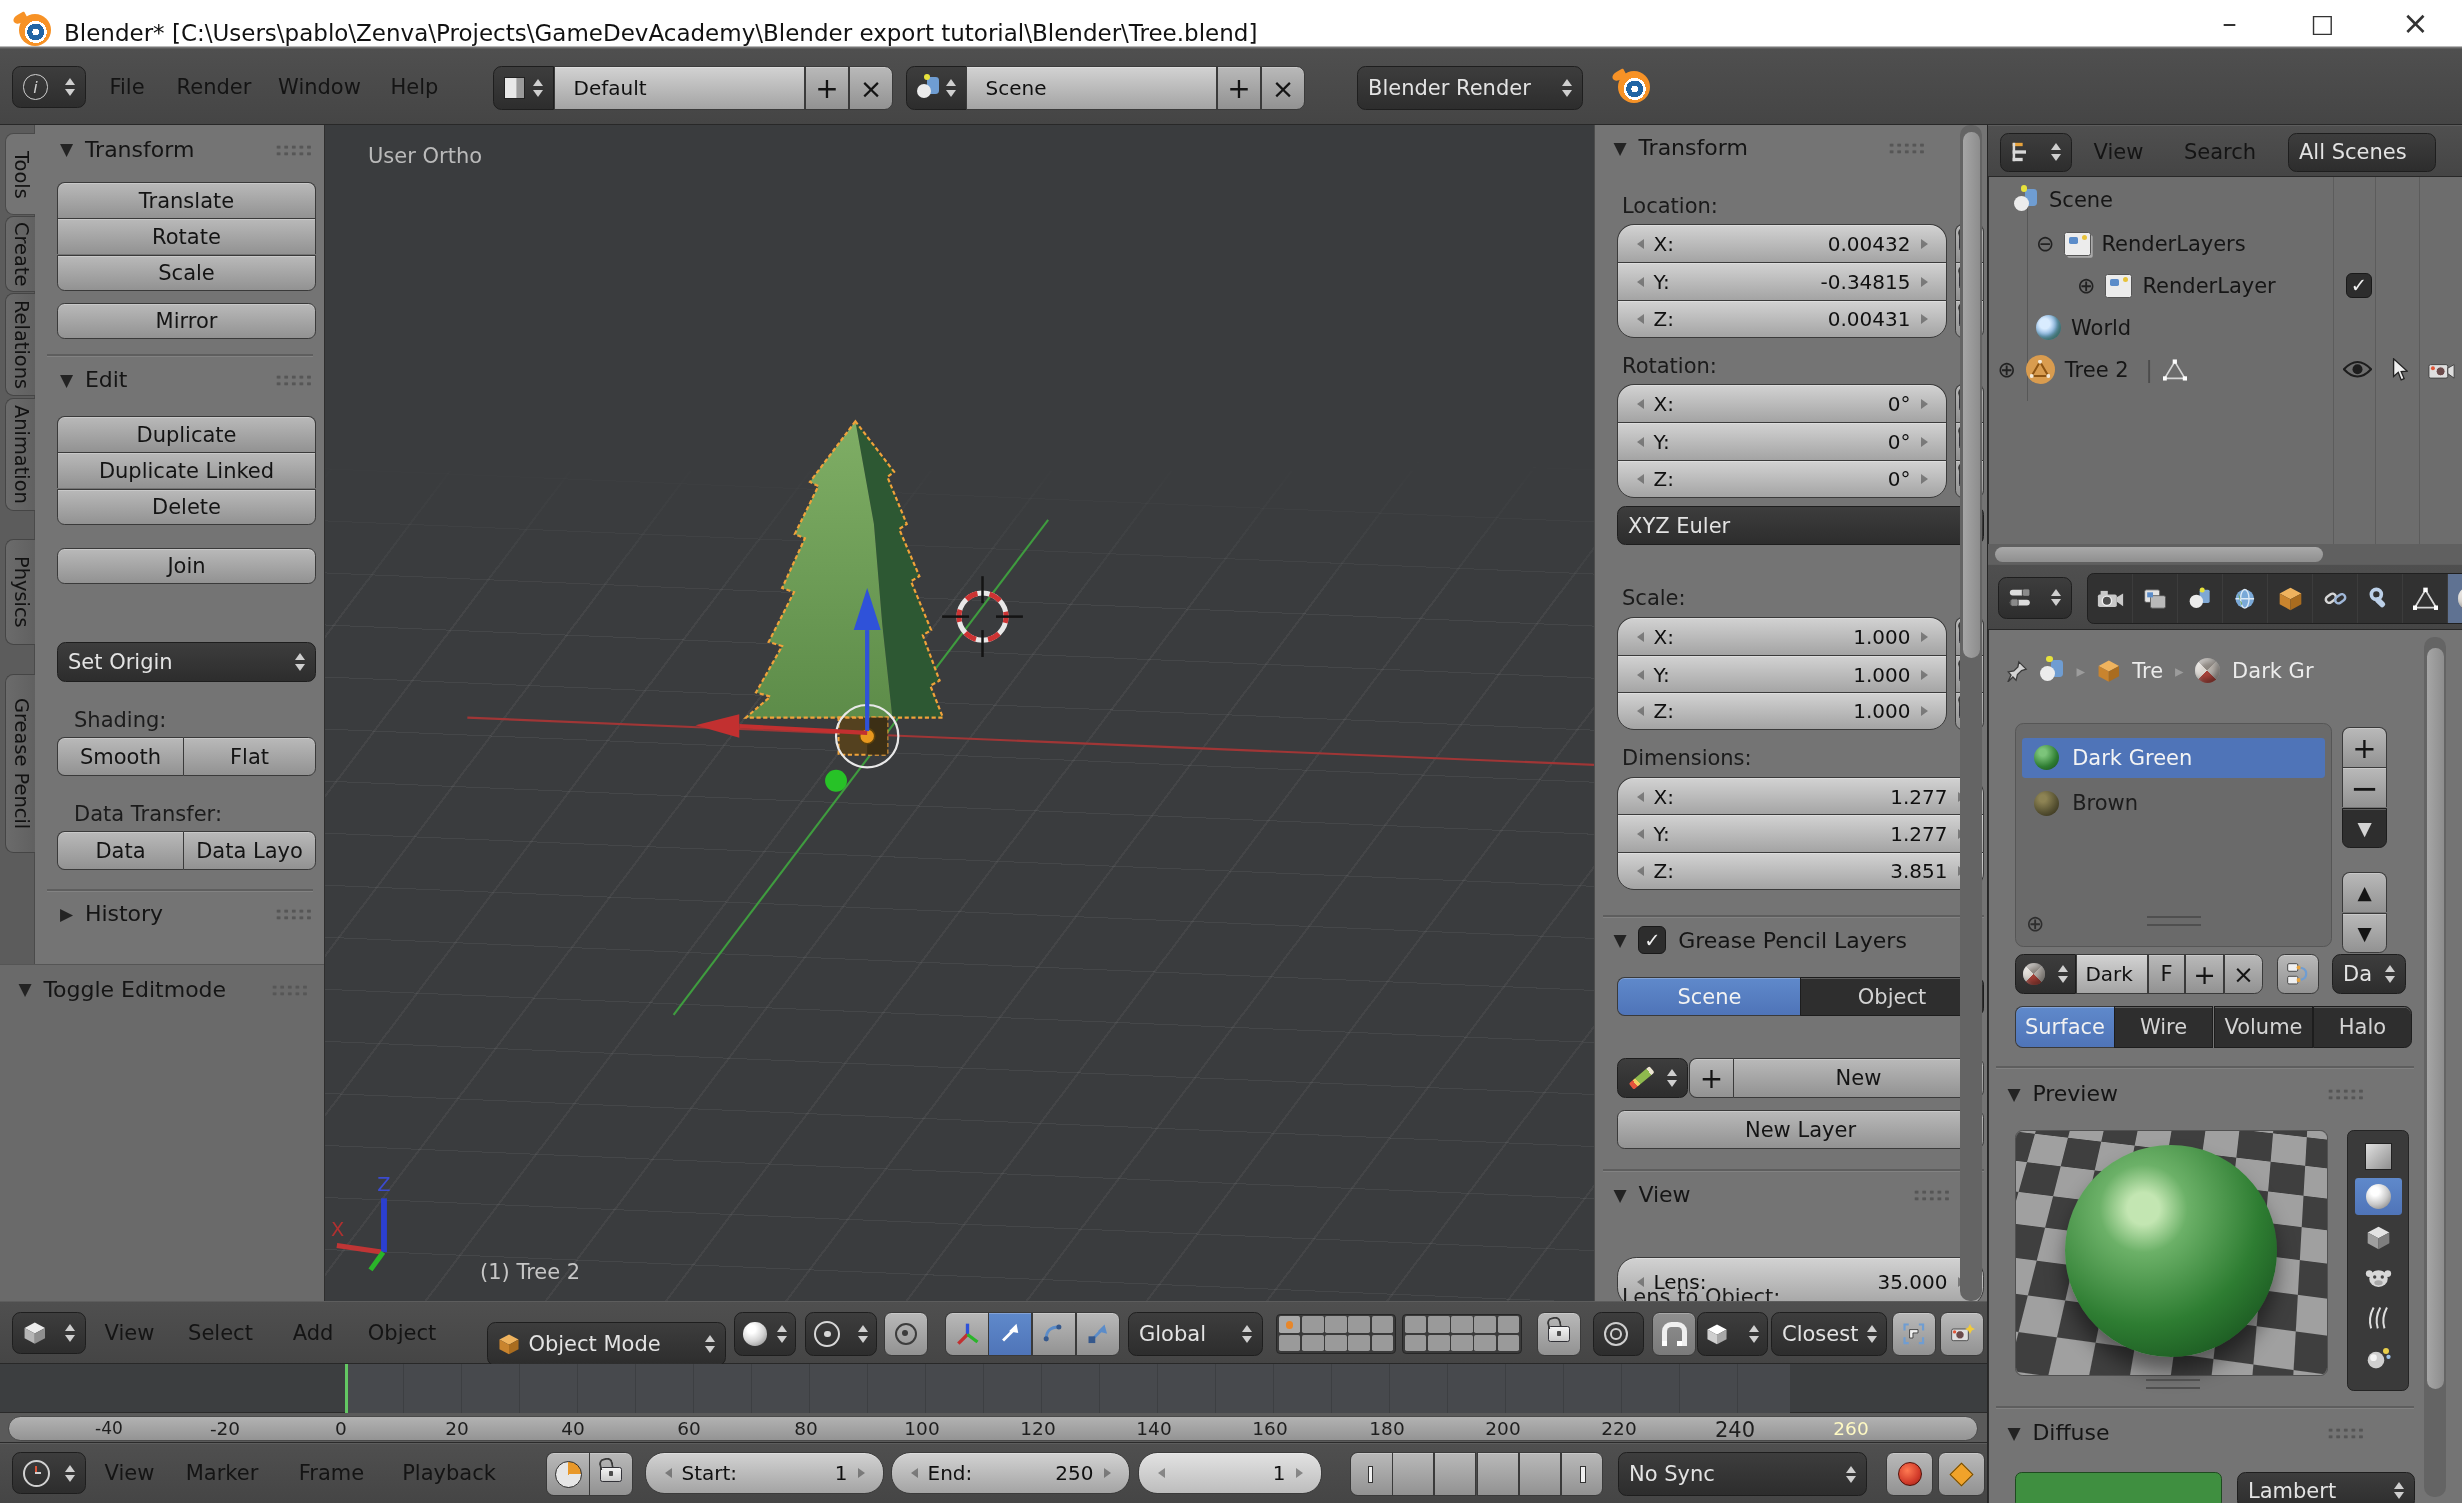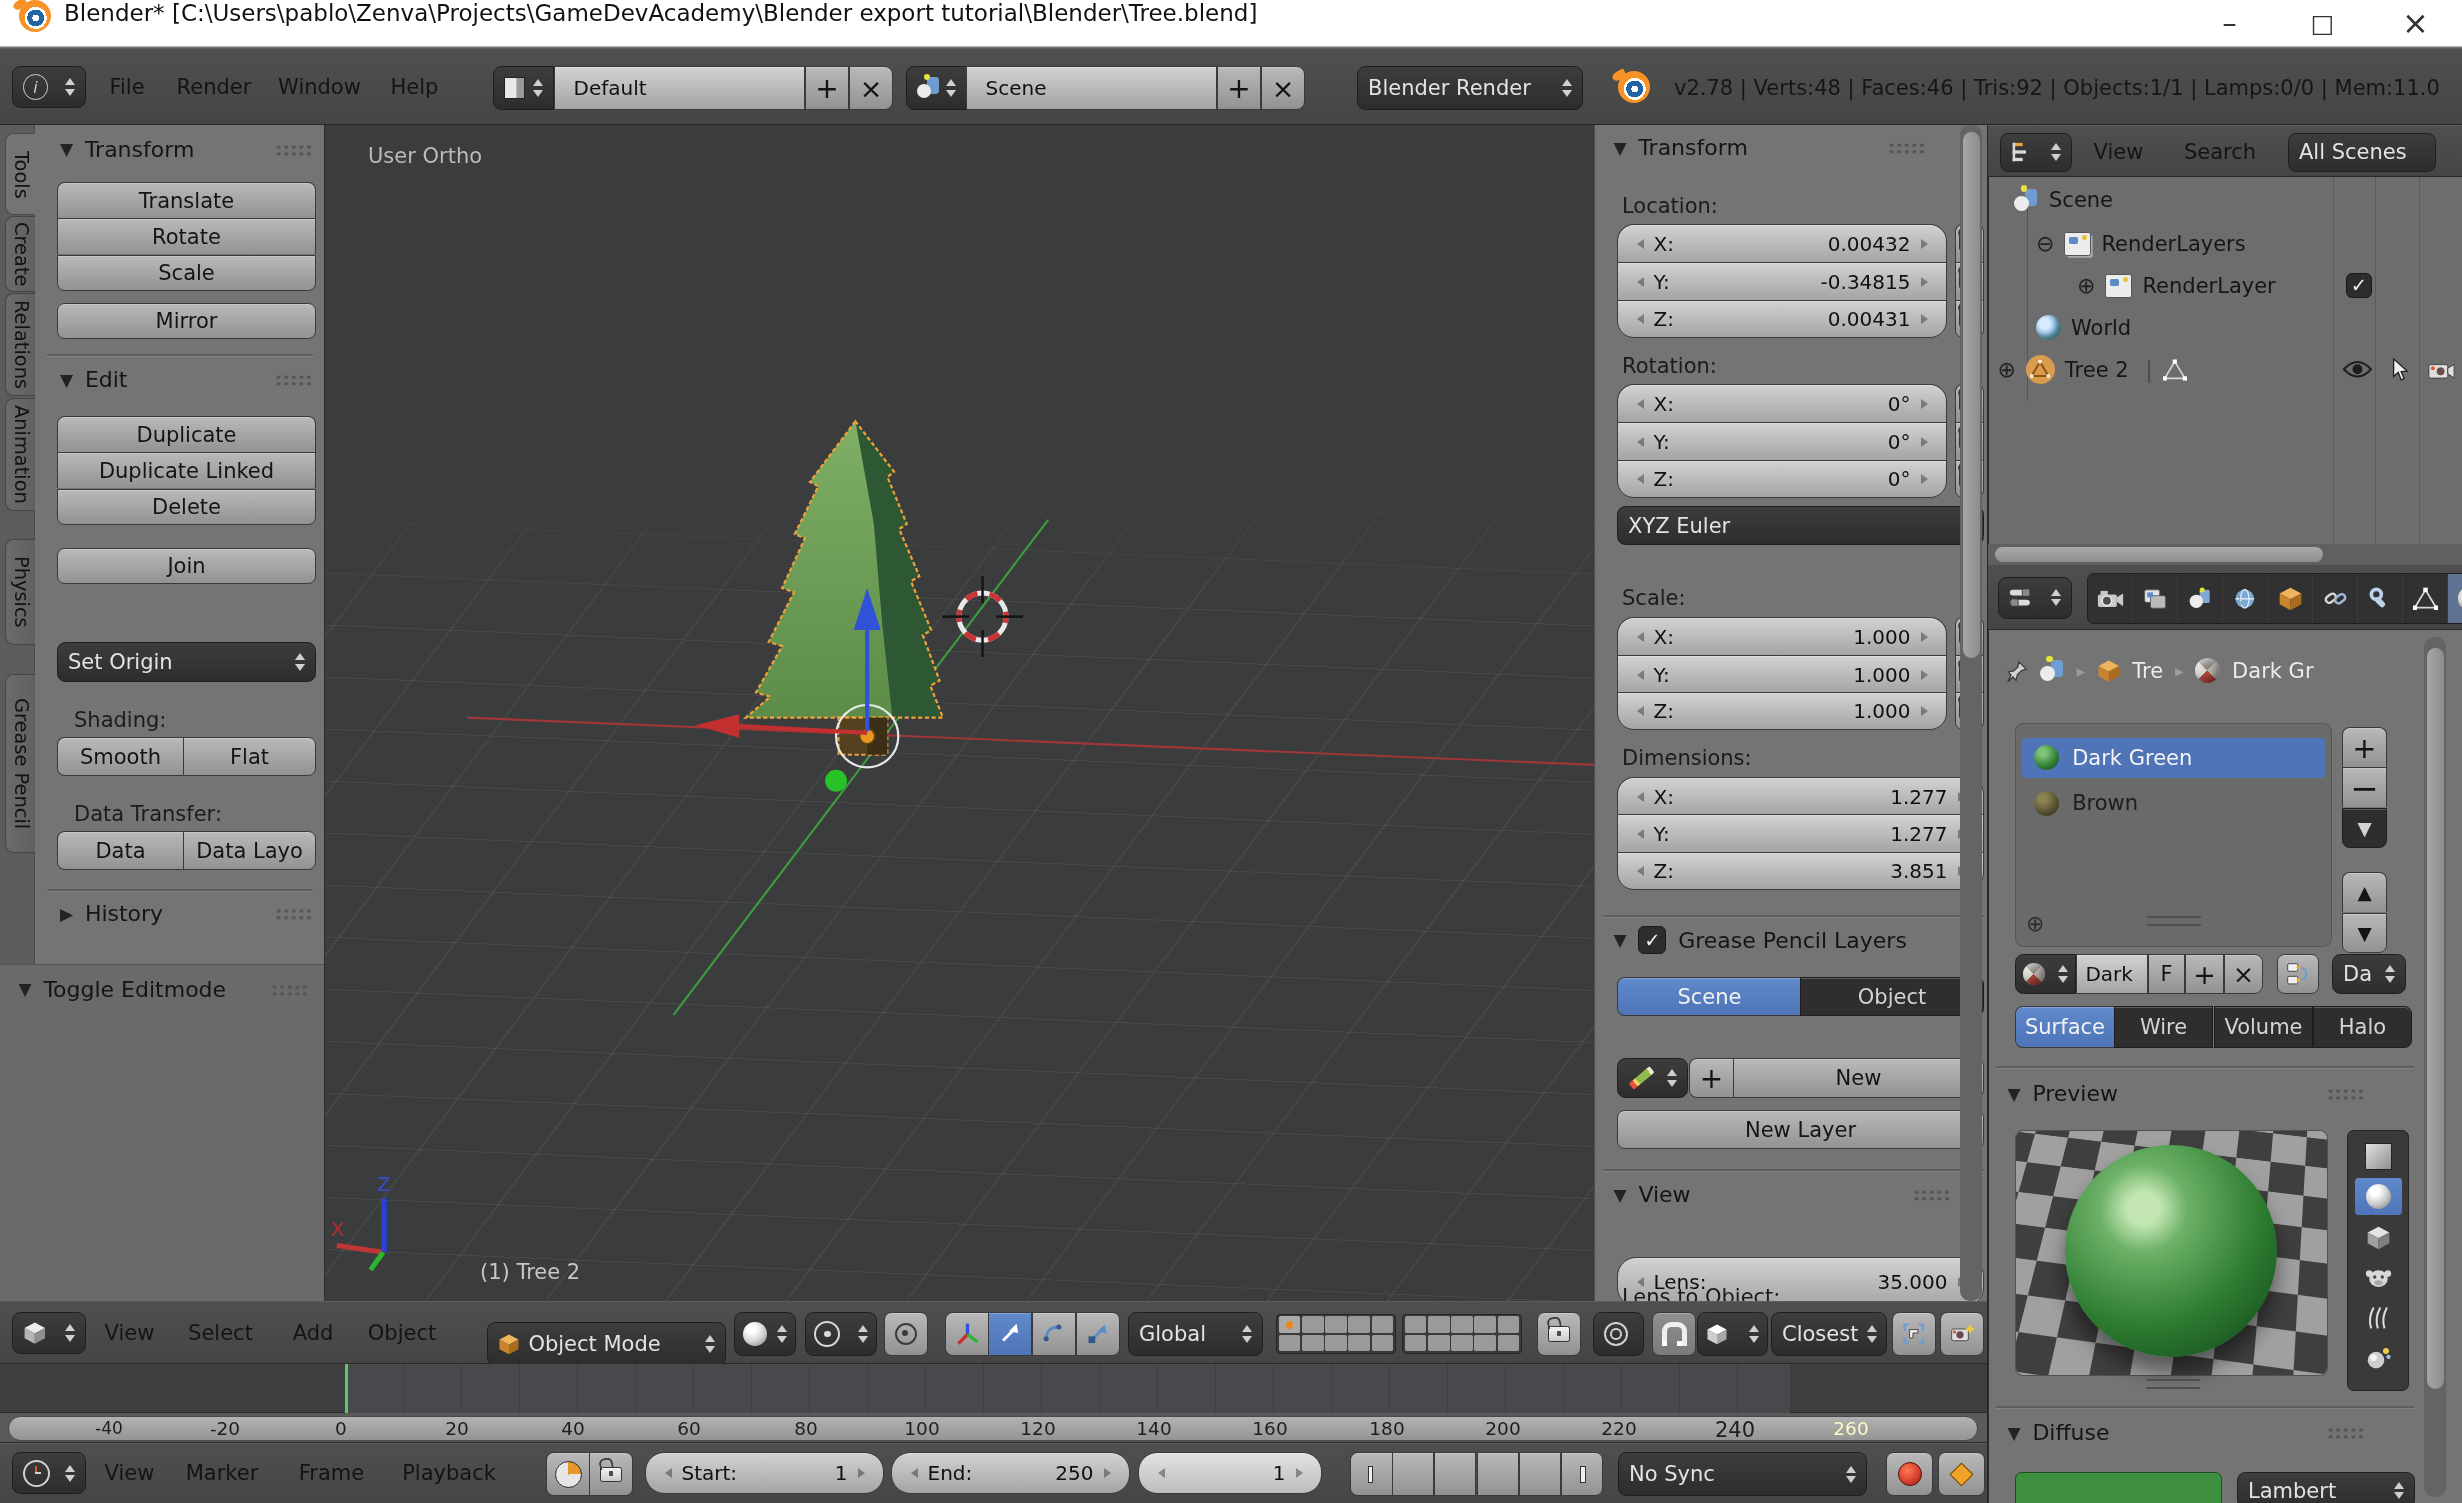--- a/index.html
+++ b/index.html
@@ -75,21 +75,21 @@
          background:radial-gradient(circle at 37% 30%,#c3e6b2 0 8%,#6cb168 22%,#2e7d32 58%,#1c5a22 82%,#143f18 100%);
          box-shadow:0 15px 20px rgba(0,0,0,.45)}
   .tabicon{width:44px;height:49px;display:flex;align-items:center;justify-content:center;border-right:0.8px solid #3c3c3c;flex:none}
   svg text{font-family:"DejaVu Sans","Liberation Sans",sans-serif}
 </style>
 </head>
 <body>
 
 <div id="root">
 
-  <div class="abs" style="left:0;top:0;width:2462px;height:47px;background:#ffffff;border-bottom:0.8px solid #b9b9b9;display:flex;align-items:flex-start">
+  <div class="abs" style="left:0;top:0;width:2462px;height:47px;background:#ffffff;border-bottom:0.8px solid #b9b9b9;display:flex;align-items:flex-end">
     <div class="blogo" style="margin-left:18.5px"></div>
     <span style="margin-left:13.5px;font-size:23px;color:#111">Blender* [C:\Users\pablo\Zenva\Projects\GameDevAcademy\Blender export tutorial\Blender\Tree.blend]</span>
     <div style="margin-left:auto;display:flex;height:100%">
       <div class="menu" style="width:93px;font-size:29px;color:#333">–</div>
       <div class="menu" style="width:93px;font-size:25px;color:#333">□</div>
       <div class="menu" style="width:93px;font-size:32px;color:#333">×</div>
     </div>
   </div>
 
   <div class="abs hbar" style="left:0;top:48px;width:2462px;height:77px">
@@ -137,21 +137,20 @@
 
     <div class="abs dd" style="left:1357px;top:17px;width:226px;height:44px">
       <span>Blender Render</span>
       <span class="udl">
           <i class="u"></i>
           <i class="d"></i>
         </span>
     </div>
 
     <div class="abs blogo" style="left:1618px;top:22px"></div>
-    <div class="abs" style="left:1674px;top:27px;width:774px;height:34px;overflow:hidden;font-size:21px;color:#161616;white-space:nowrap">v2.78 | Verts:48 | Faces:46 | Tris:92 | Objects:1/1 | Lamps:0/0 | Mem:11.0</div>
   </div>
 
   <div class="abs" style="left:0;top:125px;width:35px;height:1176px;background:#5c5c5c;border-right:0.8px solid #4a4a4a">
     <div class="vtab active" style="top:8.4px;height:80px">Tools</div>
     <div class="vtab" style="top:91px;height:74px">Create</div>
     <div class="vtab" style="top:168px;height:101px">Relations</div>
     <div class="vtab" style="top:273px;height:111px">Animation</div>
     <div class="vtab" style="top:414px;height:104px">Physics</div>
     <div class="vtab" style="top:549px;height:177px">Grease Pencil</div>
   </div>

